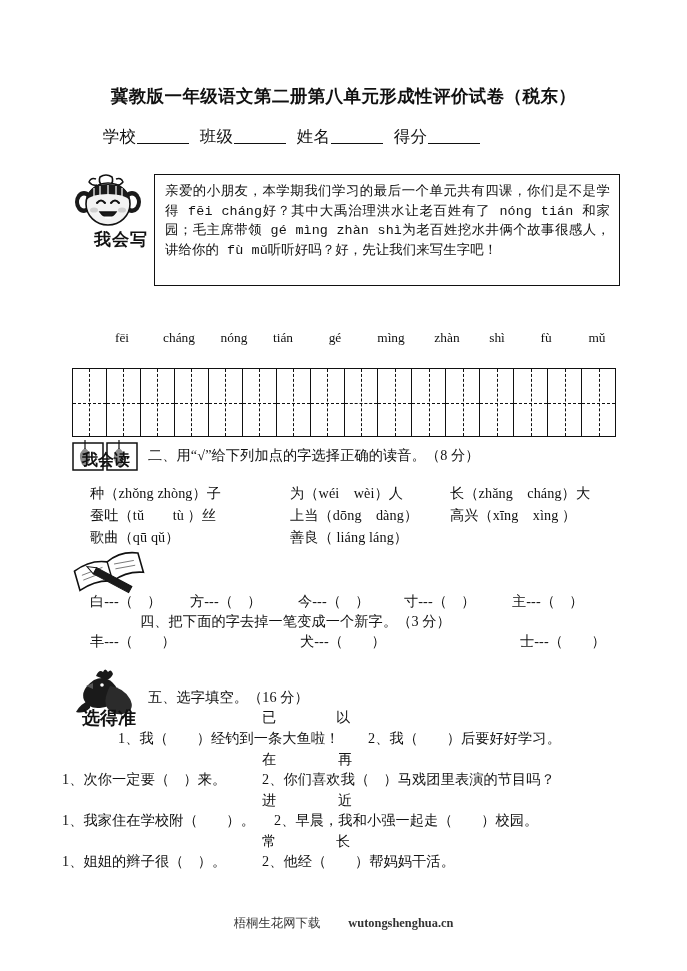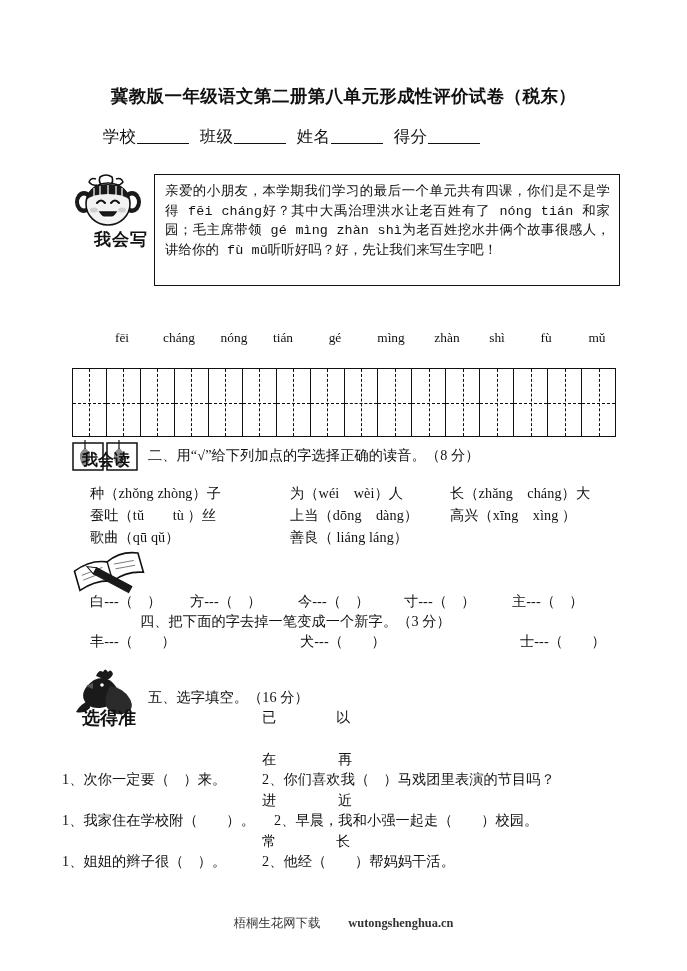--- a/index.html
+++ b/index.html
@@ -351,20 +351,23 @@
       <circle cx="36" cy="19" r="1.8" fill="#ffffff"></circle>
       <path d="M27 17 l-7 3 l7 3 z" fill="#555"></path>
       <text x="43" y="58" font-family="Liberation Serif, serif" font-size="18" font-weight="bold" text-anchor="middle" fill="#111">选得准</text>
     </svg>
   </div>
   <div class="sec-head" id="s5-head">五、选字填空。（16 分）</div>
 
   <div class="line opt-row" id="s5-opt1">
     <span style="width:74px">已</span><span>以</span>
   </div>
+  <div class="line" id="s5-q1">
+    <span class="col2" style="width:250px">1、我（　　）经钓到一条大鱼啦！</span><span class="col2">2、我（　　）后要好好学习。</span>
+  </div>
 
   <div class="line opt-row" id="s5-opt2">
     <span style="width:76px">在</span><span>再</span>
   </div>
   <div class="line" id="s5-q2">
     <span class="col2" style="width:200px">1、次你一定要（　）来。</span><span class="col2">2、你们喜欢我（　）马戏团里表演的节目吗？</span>
   </div>
 
   <div class="line opt-row" id="s5-opt3">
     <span style="width:76px">进</span><span>近</span>

